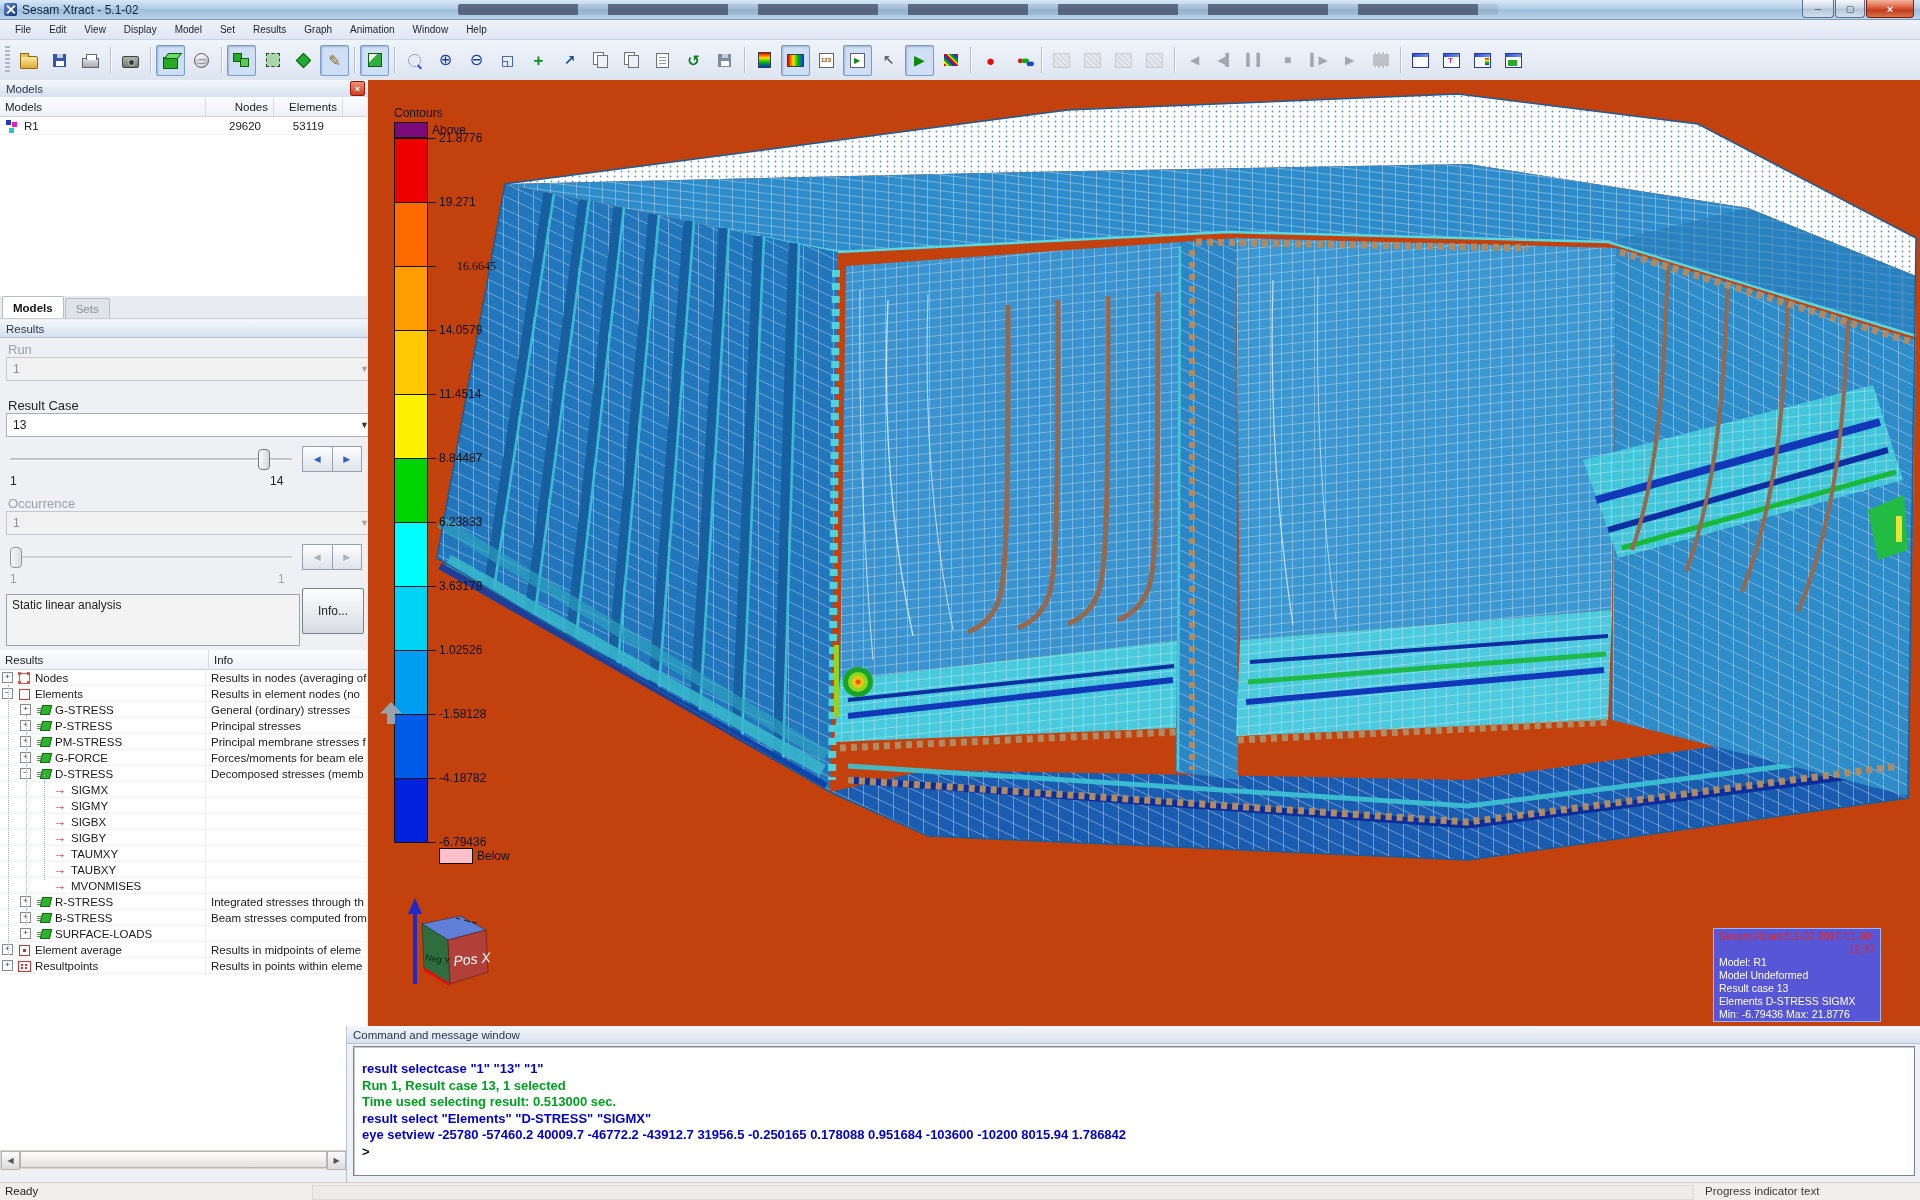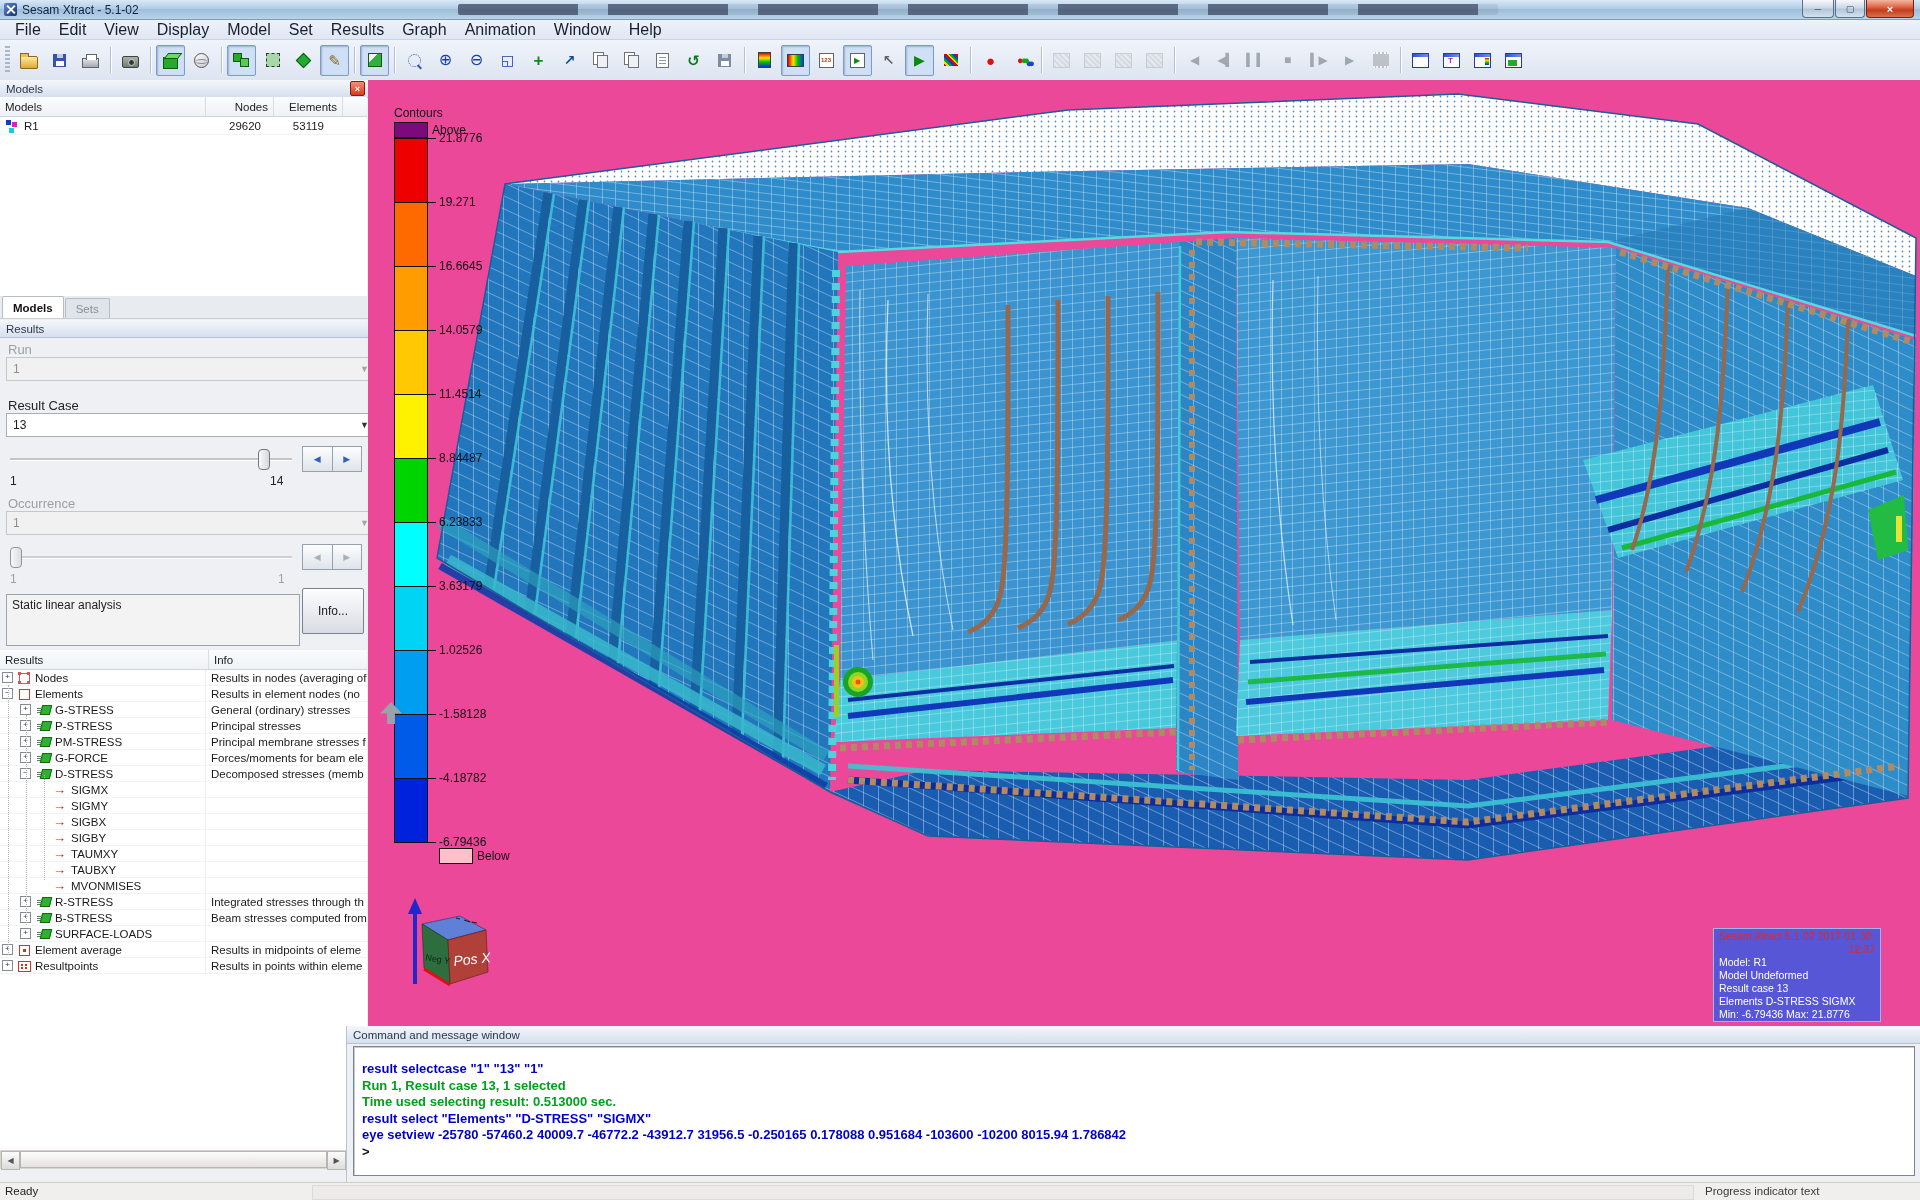--- a/index.html
+++ b/index.html
@@ -22,21 +22,21 @@
   #winbtns{right:6px;top:0;display:flex}
   .wbtn{height:17px;border:1px solid #5a7088;border-top:none;display:flex;align-items:center;justify-content:center;
     font-size:9px;color:#2c3c50;background:linear-gradient(#f6f9fc,#cdd9e6 45%,#b4c6d8 55%,#d3e1ef);border-radius:0 0 4px 4px;margin-left:1px}
   .wbtn.min{width:30px}.wbtn.res{width:28px}
   .wbtn.close{width:46px;color:#fff;font-size:11px;font-weight:bold;
     background:linear-gradient(#f2b5a0,#e06848 40%,#c23c1c 60%,#d8724e);border-color:#7c1e0c}
 
   
   #menubar{left:0;top:20px;width:1920px;height:19px;display:flex;align-items:center;
     background:linear-gradient(#eef2fa,#dfe7f3);border-bottom:1px solid #cbd4e4;padding-left:6px}
-  .menu-item{padding:1px 9px;font-size:16px;color:#16202e}
+  .menu-item{padding:1px 9px;font-size:10px;color:#16202e}
 
   
   #toolbar{left:0;top:40px;width:1920px;height:40px;display:flex;align-items:center;
     background:linear-gradient(#f0f4fb,#dde5f1);border-bottom:1px solid #b9c4d6;padding-left:2px}
   .tgrip{width:5px;height:28px;margin:0 3px;background:repeating-linear-gradient(#aab6ca 0 2px,transparent 2px 4px);flex:none}
   .tsep{width:1px;height:26px;background:#b6c0d2;margin:0 4px;flex:none;box-shadow:1px 0 0 #fff}
   .tbtn{width:27px;height:29px;border:1px solid transparent;border-radius:2px;margin:0 1px;
     display:flex;align-items:center;justify-content:center;flex:none}
   .tbtn.pressed{background:#cfe0f6;border-color:#7a9ccc;box-shadow:inset 1px 1px 2px rgba(20,40,80,.25)}
   .tbtn.tdisabled{opacity:.45}
@@ -169,21 +169,21 @@
   .ti-points::before{content:"";position:absolute;left:1px;top:1px;width:11px;height:9px;border:1px solid #d03030}
   .ti-points::after{content:"";position:absolute;left:4px;top:4px;width:2px;height:2px;background:#d03030;
     box-shadow:4px 0 0 #d03030,0 3px 0 #d03030,4px 3px 0 #d03030}
   .tguide{position:absolute;border-left:1px dotted #aab0b8;width:0}
   #lhscroll{position:absolute;left:0;bottom:13px;width:345px;height:17px;background:#f2f0ef;border:1px solid #d8d4d0;display:flex}
   .scr-arr{width:17px;height:100%;background:linear-gradient(#fcfcfc,#dcdcdc);border:1px solid #b8b4b0;
     display:flex;align-items:center;justify-content:center;font-size:8px;color:#555;flex:none}
   .scr-thumb{flex:1;margin:0;background:linear-gradient(#fdfdfd,#e4e2e0);border:1px solid #b8b4b0}
 
   
-  #viewport{left:368px;top:80px;width:1552px;height:946px;background:#ec4899;overflow:hidden}
+  #viewport{left:368px;top:80px;width:1552px;height:946px;background:#c2410c;overflow:hidden}
   #modelsvg{position:absolute;left:0;top:0}
   
   #legend{position:absolute;left:24px;top:26px;width:150px}
   #leg-title{font-size:12px;color:#111;margin-left:2px}
   .leg-row{position:absolute;left:2px;display:flex;align-items:center}
   .leg-swatch{width:32px;height:14px;border:1px solid #111;flex:none}
   .leg-rlabel{margin-left:4px;font-size:12px;color:#111}
   #leg-bar{position:absolute;left:2px;top:32px;width:32px;border:1px solid #111}
   .leg-seg{width:32px;height:63px;border-bottom:1px solid #111}
   .leg-seg:last-child{border-bottom:none}
@@ -800,21 +800,21 @@
           <div class="leg-seg" style="background: rgb(0, 158, 240);"></div>
           <div class="leg-seg" style="background: rgb(0, 92, 232);"></div>
           <div class="leg-seg" style="background: rgb(0, 34, 220);"></div>
         </div>
       <div id="leg-ticks">
           <div class="leg-tickline" style="left: 35px; top: 32px;"></div>
           <div class="leg-tick" style="left: 47px; top: 25px;">21.8776</div>
           <div class="leg-tickline" style="left: 35px; top: 96px;"></div>
           <div class="leg-tick" style="left: 47px; top: 89px;">19.271</div>
           <div class="leg-tickline" style="left: 35px; top: 160px;"></div>
-          <div class="leg-tick" style="left: 47px; top: 153px;">16.6645</div>
+          <div class="leg-tick" style="left: 65px; top: 153px; font-family: Liberation Serif, serif;">16.6645</div>
           <div class="leg-tickline" style="left: 35px; top: 224px;"></div>
           <div class="leg-tick" style="left: 47px; top: 217px;">14.0579</div>
           <div class="leg-tickline" style="left: 35px; top: 288px;"></div>
           <div class="leg-tick" style="left: 47px; top: 281px;">11.4514</div>
           <div class="leg-tickline" style="left: 35px; top: 352px;"></div>
           <div class="leg-tick" style="left: 47px; top: 345px;">8.84487</div>
           <div class="leg-tickline" style="left: 35px; top: 416px;"></div>
           <div class="leg-tick" style="left: 47px; top: 409px;">6.23833</div>
           <div class="leg-tickline" style="left: 35px; top: 480px;"></div>
           <div class="leg-tick" style="left: 47px; top: 473px;">3.63179</div>

